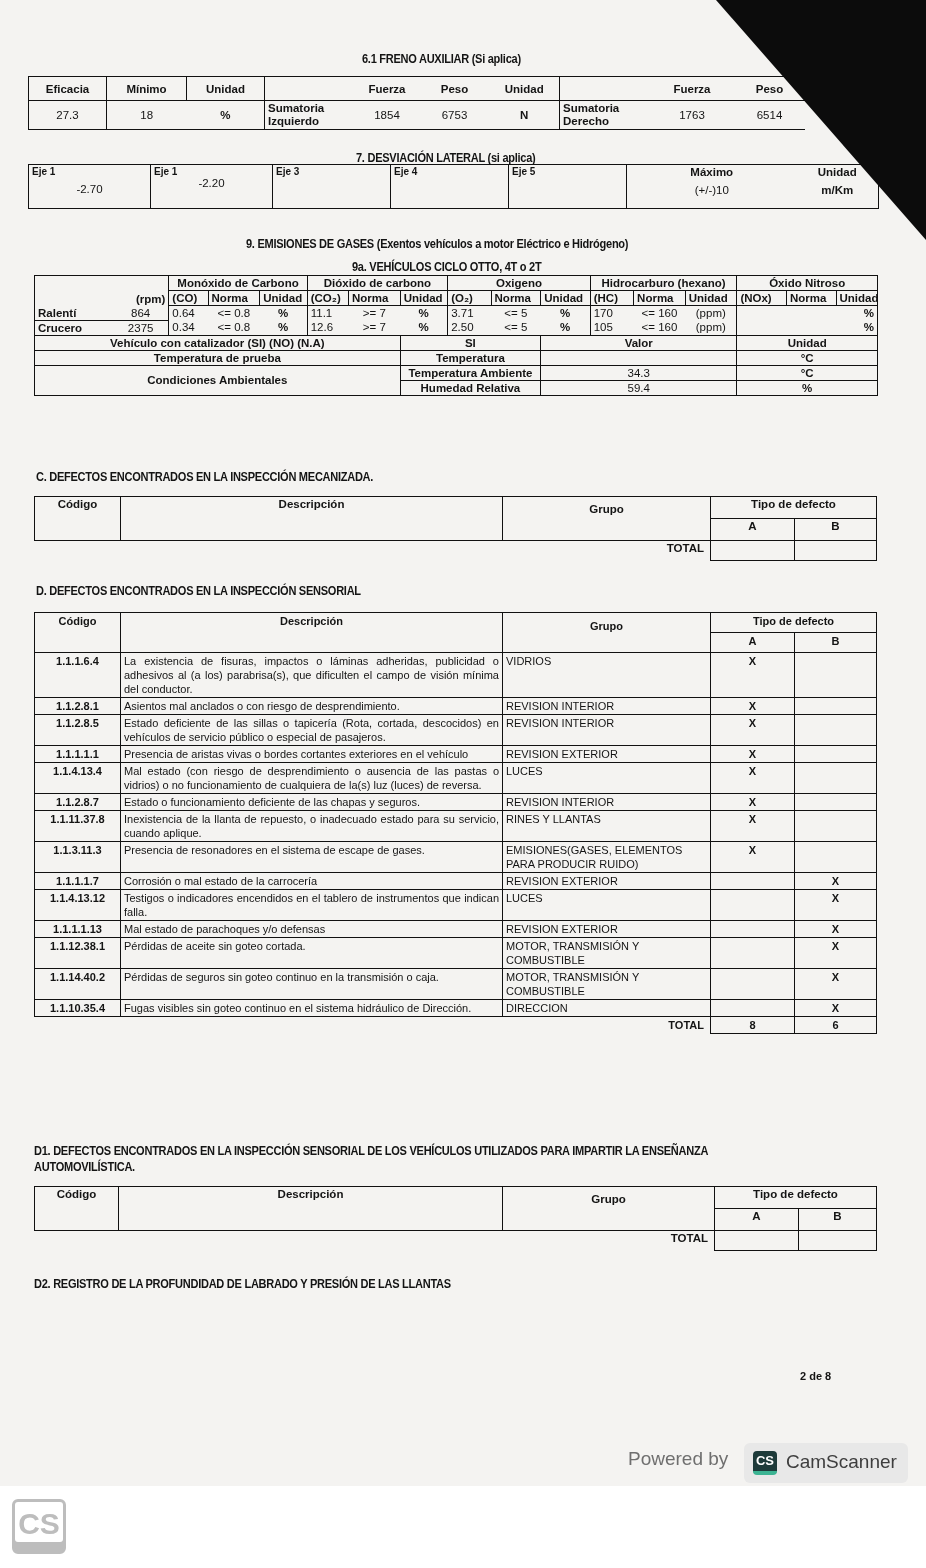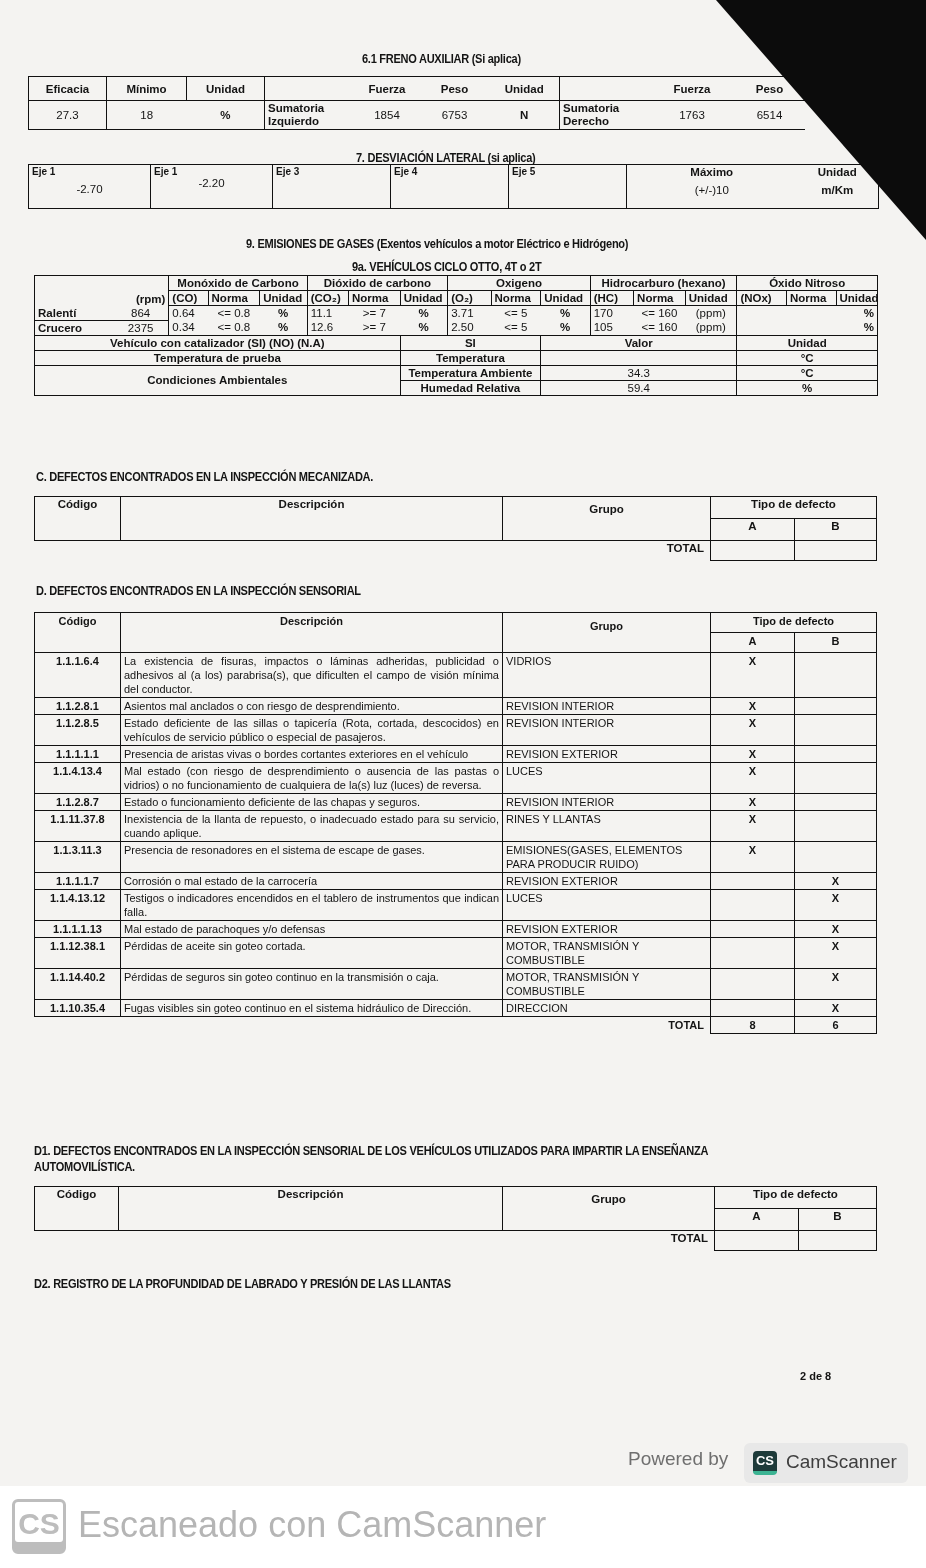--- a/index.html
+++ b/index.html
@@ -485,14 +485,13 @@
 <div class="powered">Powered by</div>
 <div class="cs-pill">
   <div class="cs-logo">CS</div>
   <div class="cs-text">CamScanner</div>
 </div>
 
 <div class="footer-bar">
   <div class="footer-logo">
       <span>CS</span>
     </div>
-  <div class="footer-text">Escaneado con CamScanner</div>
 </div>
 
 </body></html>

